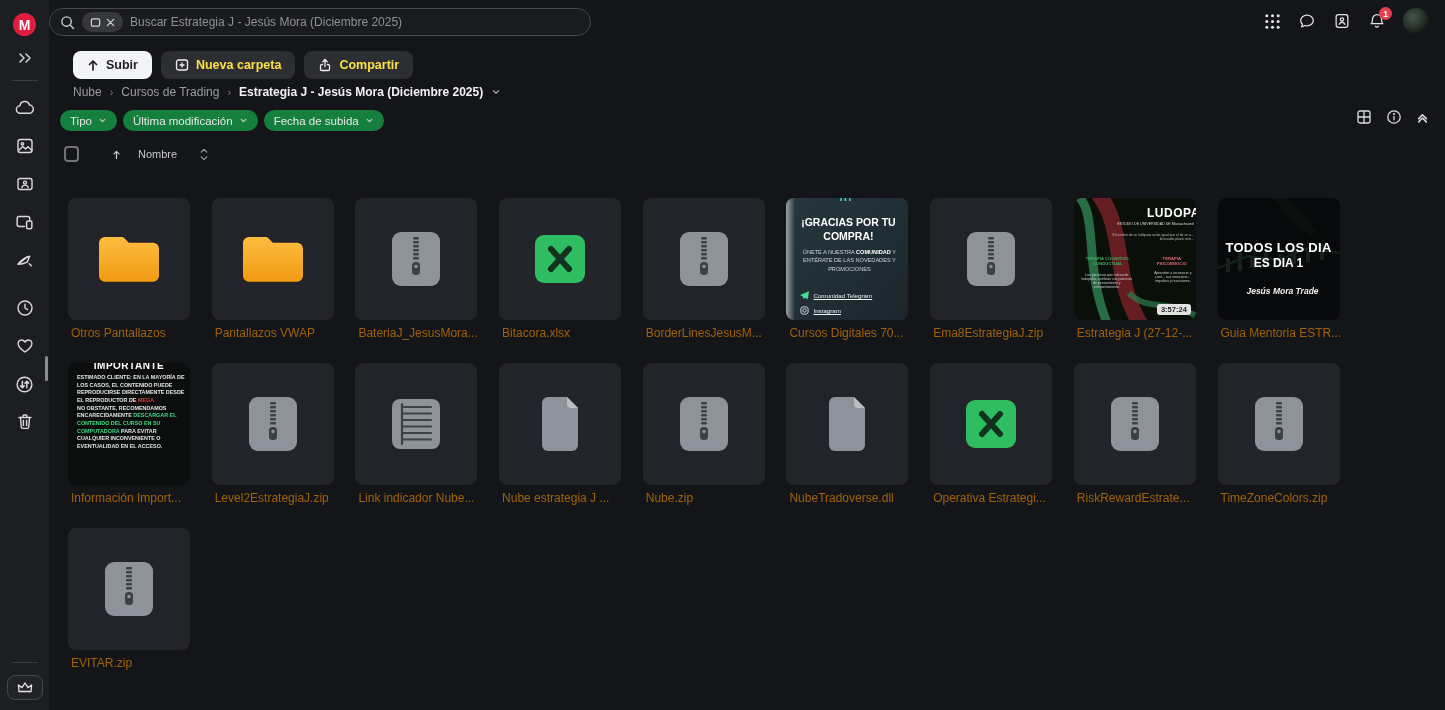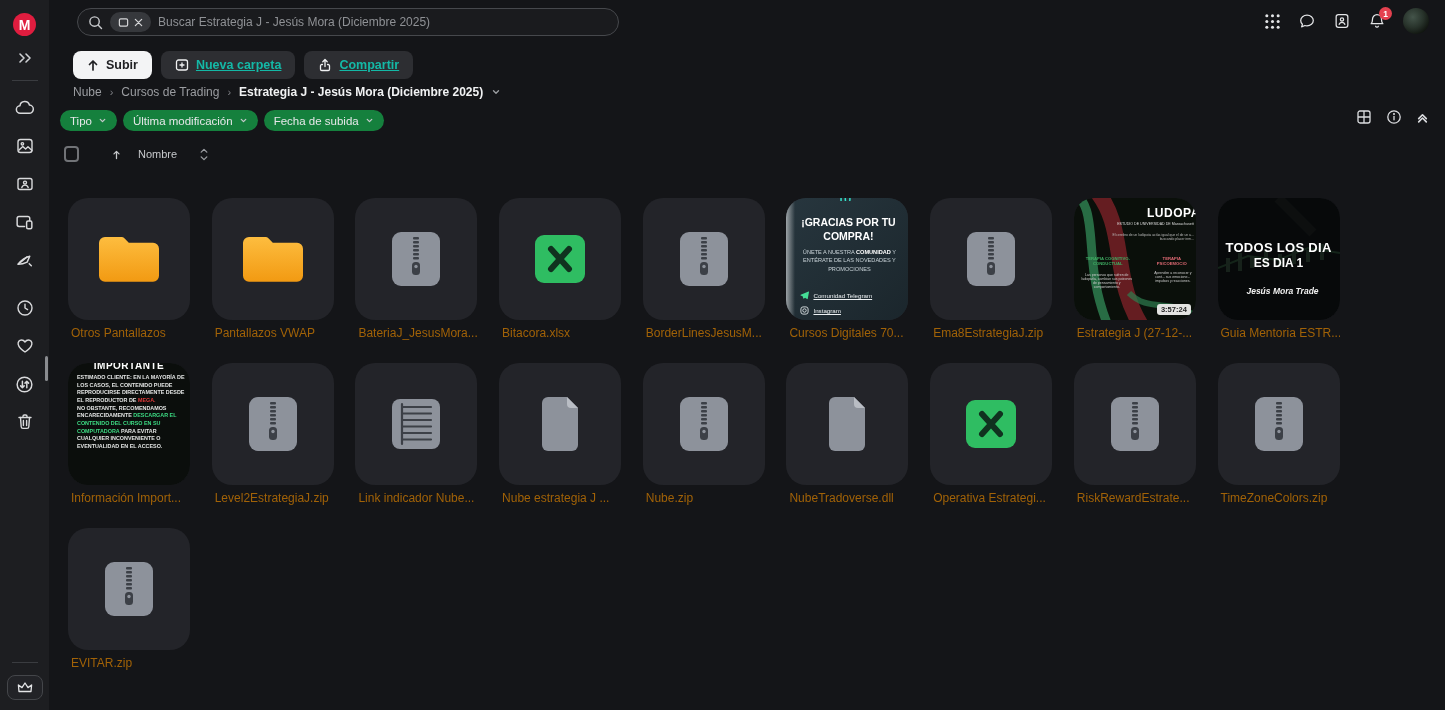--- a/index.html
+++ b/index.html
@@ -18,21 +18,21 @@
   .sb-ic.gap { margin-top:10px; }
   .sb-spacer { flex:1; }
   .crown-btn { width:36px; height:25px; border:1px solid #44464a; border-radius:8px;
     display:flex; align-items:center; justify-content:center; color:#e4e5e7; cursor:pointer; background:#222327; }
   .scroll-thumb { position:absolute; left:45px; top:356px; width:3px; height:25px;
     border-radius:2px; background:#8a8c90; }
 
   
   .main { position:absolute; left:49px; top:0; right:0; bottom:0; }
 
-  .search-box { position:absolute; left:28px; top:8px; width:542px; height:28px;
+  .search-box { position:absolute; left:0; top:8px; width:542px; height:28px;
     border:1px solid #46484c; border-radius:14px; background:#1a1b1e;
     display:flex; align-items:center; padding:0 10px; gap:7px; }
   .search-box svg { flex:none; }
   .search-chip { background:#36383c; border-radius:10px; height:20px; padding:0 8px;
     display:flex; align-items:center; gap:5px; color:#d5d6d8; cursor:pointer; }
   .search-input { flex:1; background:transparent; border:none; outline:none;
     color:#e8e9ea; font-size:12px; font-family:inherit; }
   .search-input::placeholder { color:#8f9195; }
 
   .top-icons { position:absolute; right:16px; top:8px; display:flex; align-items:center; gap:17px; }
@@ -40,21 +40,21 @@
   .badge { position:absolute; top:-5px; right:-6px; min-width:13px; height:13px; border-radius:7px;
     background:#e4414f; color:#fff; font-size:8.5px; font-weight:bold;
     display:flex; align-items:center; justify-content:center; padding:0 3px; }
   .avatar { width:26px; height:26px; border-radius:50%;
     background:radial-gradient(circle at 38% 35%, #44544a 0%, #28332b 45%, #0e120d 80%); cursor:pointer; }
 
   .btn-row { position:absolute; left:24px; top:51px; display:flex; gap:9px; }
   .btn { height:28px; border-radius:8px; border:none; display:inline-flex; align-items:center;
     gap:7px; padding:0 14px; font-size:12.5px; font-weight:bold; font-family:inherit; cursor:pointer; }
   .btn.light { background:#f3f4f5; color:#202124; }
-  .btn.dark { background:#2d2e32; color:#14b8a6;text-decoration:underline; }
+  .btn.dark { background:#2d2e32; color:#fde047; }
 
   .breadcrumb { position:absolute; left:24px; top:85px; display:flex; align-items:center;
     gap:8px; font-size:12px; color:#9b9da1; }
   .bc-link { cursor:pointer; }
   .bc-sep { font-size:11px; color:#7d7f83; }
   .bc-current { color:#f1f2f3; font-weight:bold; cursor:pointer; }
   .bc-chev { color:#9b9da1; display:flex; cursor:pointer; }
 
   .filter-row { position:absolute; left:11px; top:110px; display:flex; gap:6px; }
   .chip { height:21px; border-radius:11px; background:#15803d; display:inline-flex; align-items:center;
@@ -66,21 +66,21 @@
   .checkbox { width:15px; height:16px; border:2px solid #717377; border-radius:4px;
     background:transparent; cursor:pointer; }
   .sort-label { margin-left:33px; display:flex; align-items:center; gap:17px;
     font-size:11px; color:#c6c8cb; cursor:pointer; }
   .sort-toggle { margin-left:22px; color:#9a9ca0; display:flex; cursor:pointer; }
 
   
   .grid { position:absolute; left:19px; top:198px; display:grid;
     grid-template-columns:repeat(9,122px); column-gap:21.7px; row-gap:23px; }
   .tile { width:122px; cursor:pointer; }
-  .thumb { width:122px; height:122px; background:#232429; border-radius:20px;
+  .thumb { width:122px; height:122px; background:#232429; border-radius:8px;
     display:flex; align-items:center; justify-content:center; position:relative; overflow:hidden; }
   .tile-label { margin-top:6px; padding-left:3px; font-size:12px; color:#a16207;
     white-space:nowrap; overflow:hidden; }
 
   
   .art { position:absolute; inset:0; }
   .dur { position:absolute; right:5px; bottom:5px; background:#e3e3e1; color:#222;
     font-size:7.5px; font-weight:bold; padding:1px 4px; border-radius:3px; }
   .t-ludo { background:#0a0f0a; }
   .t-ludo .big { position:absolute; top:8px; right:-4px; font-size:12px; font-weight:800; color:#fff; letter-spacing:.5px; }

